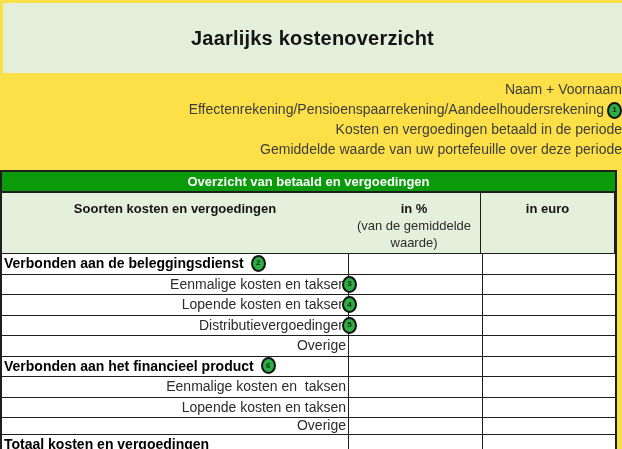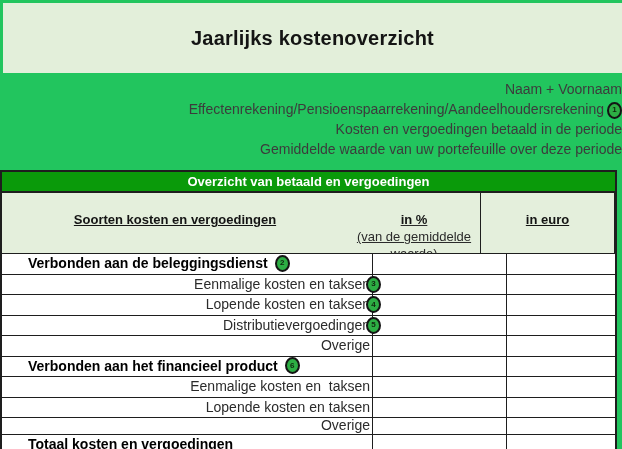--- a/index.html
+++ b/index.html
@@ -1,19 +1,19 @@
 <!DOCTYPE html>
 <html><head>
 <meta charset="utf-8">
 <style>
   html, body { margin: 0; padding: 0; background: #fff; }
   .sheet {
     position: relative;
     width: 622px; height: 449px;
-    background: #22c55e;
+    background: #fde047;
     overflow: hidden;
     font-family: "Liberation Sans", sans-serif;
     color: #2b2b2b;
   }
 
   
   .title-band {
     position: absolute; top: 3px; left: 3px; right: 0; height: 70px;
     background: #e3efda;
     display: flex; align-items: center; justify-content: center;
@@ -62,25 +62,25 @@
   .c2 { width: 135px; border-left: 1.5px solid #1e1e1e; border-right: 1.5px solid #1e1e1e; }
   .c3 { flex: 1; }
 
   .header-row {
     background: #e4efdc;
     border-bottom: 1.5px solid #1e1e1e;
     height: 60px;
     text-align: center;
     font-size: 13px;
   }
-  .header-row .cell { padding-top: 18px; text-decoration: underline; }
+  .header-row .cell { padding-top: 7px; }
   .hdr { font-weight: bold; color: #141414; line-height: 17px; }
   .sub { font-weight: normal; color: #2b2b2b; line-height: 17px; padding: 0 5px; }
 
-  .body-row { border-bottom: 1.5px solid #1e1e1e; height: 19.5px; padding-left: 24px; }
+  .body-row { border-bottom: 1.5px solid #1e1e1e; height: 19.5px; }
   .body-row:last-child { border-bottom: none; }
   .body-row .c1 { font-size: 14px; line-height: 19px; padding: 0 2px; overflow: visible; }
   .lbl { white-space: pre; }
   .align-right { text-align: right; }
   .bold-label { font-weight: bold; color: #000; font-size: 13px; text-align: left; }
   .row-short { height: 16px; }
   .row-short .c1 { line-height: 15px; }
   .row-last { height: 20px; }
   .value-cell { background: #fff; }
 </style>

